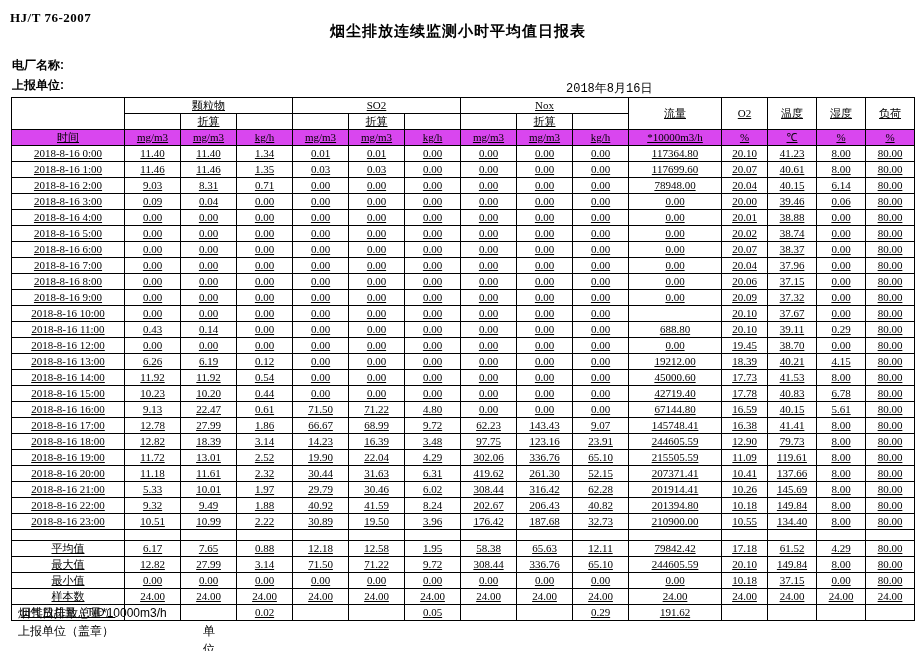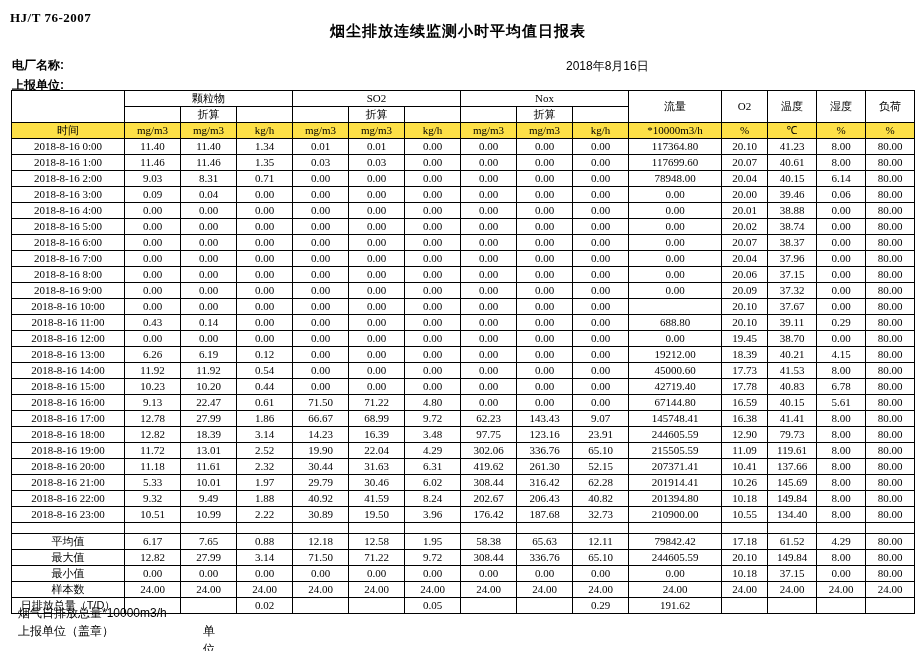--- a/index.html
+++ b/index.html
@@ -39,43 +39,45 @@
     left: 12px;
     top: 55px;
     font-size: 12px;
     font-weight: bold;
     line-height: 20px;
   }
   .meta div { white-space: nowrap; }
   .report-date {
     position: absolute;
     left: 566px;
-    top: 58px;
+    top: 80px;
     font-size: 12px;
+    font-family: Liberation Mono, monospace;
   }
   table.main {
     position: absolute;
     left: 11px;
-    top: 90px;
+    top: 97px;
     border-collapse: collapse;
     font-size: 11px;
+    text-decoration: underline;
   }
   table.main td, table.main th {
     border: 1px solid #000000;
     padding: 0;
     height: 15px;
     text-align: center;
     vertical-align: middle;
     font-weight: normal;
     font-size: 11px;
     line-height: 13px;
   }
   .grp-head { font-family: "Liberation Serif", serif; font-size: 11px; }
   .unit-row td { font-family: "Liberation Serif", serif; font-size: 10px; }
-  .hdr-green { background: #fde047; }
+  .hdr-green { background: #d946ef; }
   .time-col { width: 112px; }
   .num-col { width: 55px; }
   .flow-col { width: 92px; }
   .o2-col { width: 45px; }
   .temp-col { width: 48px; }
   .hum-col { width: 48px; }
   .load-col { width: 48px; }
   td.val {
     text-align: right;
     padding-right: 9px;

